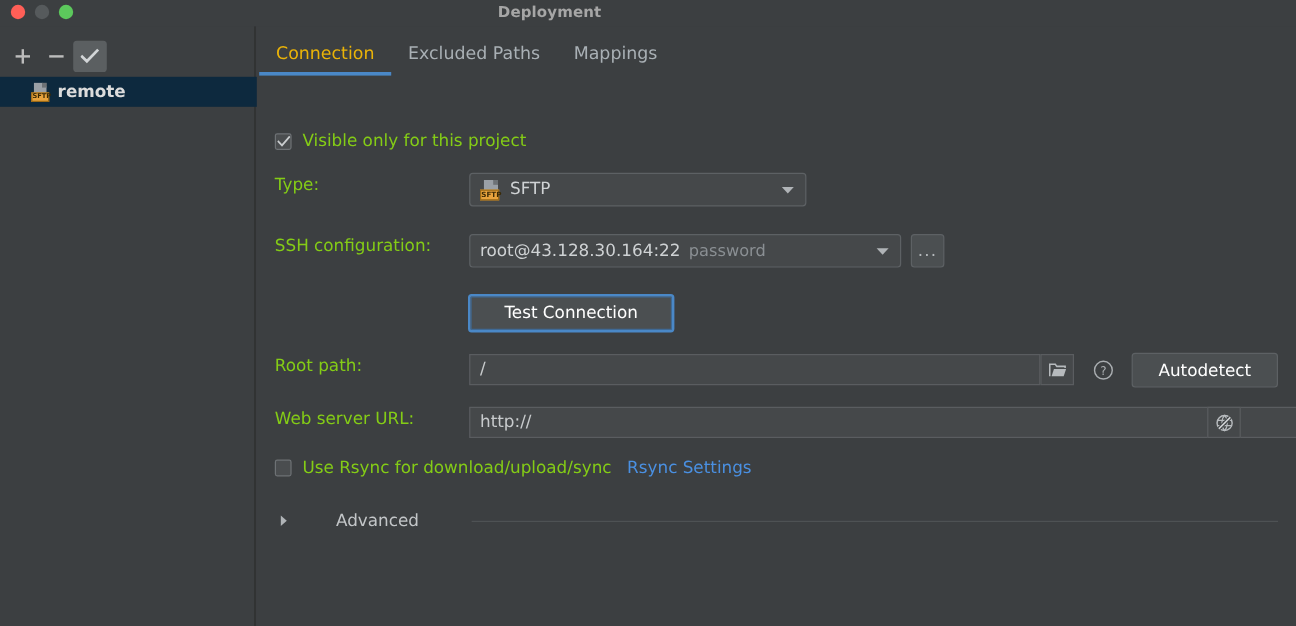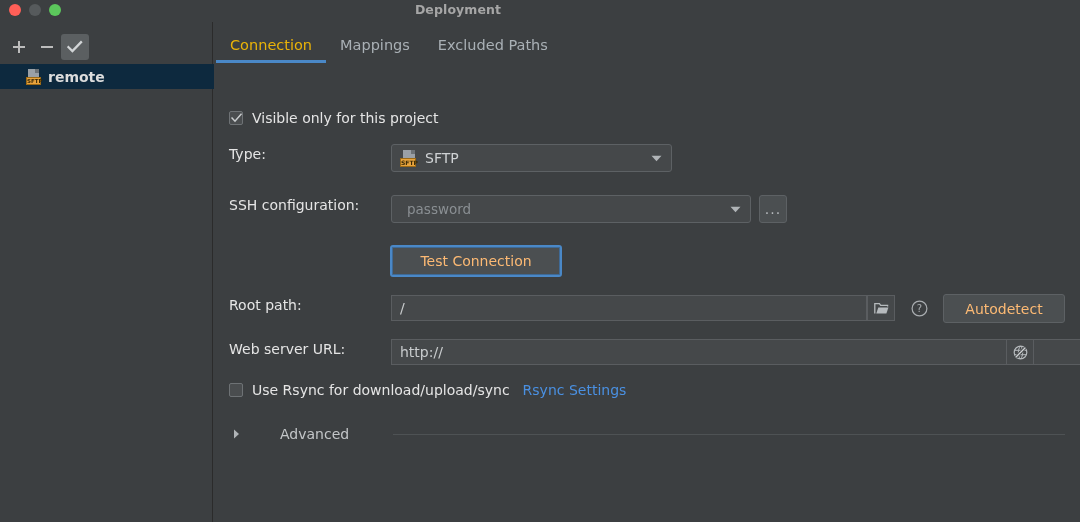--- a/index.html
+++ b/index.html
@@ -130,21 +130,21 @@
   .tab.active .underline {
     position: absolute; left: 0; bottom: 0;
     width: 100%; height: 3px; background: #4a88c7;
   }
 
   
   .form { position: absolute; left: 0; top: 52px; width: 866px; }
 
   .row { position: absolute; display: flex; align-items: center; }
 
-  .label { font-size: 14px; color: #e5e5e5; white-space: nowrap; }
+  .label { font-size: 14px; color: #84cc16; white-space: nowrap; }
 
   
   .cb {
     width: 14px; height: 14px;
     border: 1px solid #6e7275;
     background: #4a4d4f;
     border-radius: 2px;
     box-sizing: border-box;
     display: flex; align-items: center; justify-content: center;
     flex: 0 0 auto;
@@ -179,21 +179,21 @@
   .muted { color: #8a8f93; margin-left: 7px; font-size: 13.5px; }
 
   .btn {
     height: 28px;
     background: #4b4f51;
     border: 1px solid #5d6164;
     border-radius: 3px;
     box-sizing: border-box;
     display: flex; align-items: center; justify-content: center;
     padding: 0 12px;
-    font-size: 14px; color: #fdba74;
+    font-size: 14px; color: #ffffff;
     white-space: nowrap;
   }
   .btn.focused {
     border: 2px solid #4a88c7;
     box-shadow: 0 0 0 1px #3f6a96 inset;
   }
   .btn.dots { padding: 0 8px; letter-spacing: 1px; color: #b6babd; }
   .icon-btn {
     width: 28px; height: 26px;
     background: #45484a;
@@ -266,24 +266,24 @@
   </div>
 
   <div class="main">
 
     <div class="tabs">
       <div class="tab active">
         <span>Connection</span>
         <span class="underline"></span>
       </div>
       <div class="tab">
+        <span>Excluded Paths</span>
+      </div>
+      <div class="tab">
         <span>Mappings</span>
-      </div>
-      <div class="tab">
-        <span>Excluded Paths</span>
       </div>
     </div>
 
     <div class="form">
 
       <div class="row" style="left:15px; top:36px;">
         <span class="cb">
           <svg width="11" height="10" viewBox="0 0 11 10">
             <path d="M1 5 L4 8.2 L10 1.2" stroke="#c9ccce" stroke-width="1.5" fill="none" stroke-linecap="square"></path>
           </svg>
@@ -305,20 +305,21 @@
           <svg width="11" height="7" viewBox="0 0 11 7">
             <path d="M0.5 0.8 L10.5 0.8 L5.5 6.2 Z" fill="#b0b4b7"></path>
           </svg>
         </span>
       </div>
 
       <div class="row" style="left:15px; top:123px;">
         <span class="label">SSH configuration:</span>
       </div>
       <div class="combo" style="position:absolute; left:177px; top:121px; width:360px;">
+        <span>root@43.128.30.164:22</span>
         <span class="muted">password</span>
         <span class="arrow">
           <svg width="11" height="7" viewBox="0 0 11 7">
             <path d="M0.5 0.8 L10.5 0.8 L5.5 6.2 Z" fill="#b0b4b7"></path>
           </svg>
         </span>
       </div>
       <div class="btn dots" style="position:absolute; left:545px; top:121px; width:28px; padding:0;">
         <span>...</span>
       </div>

